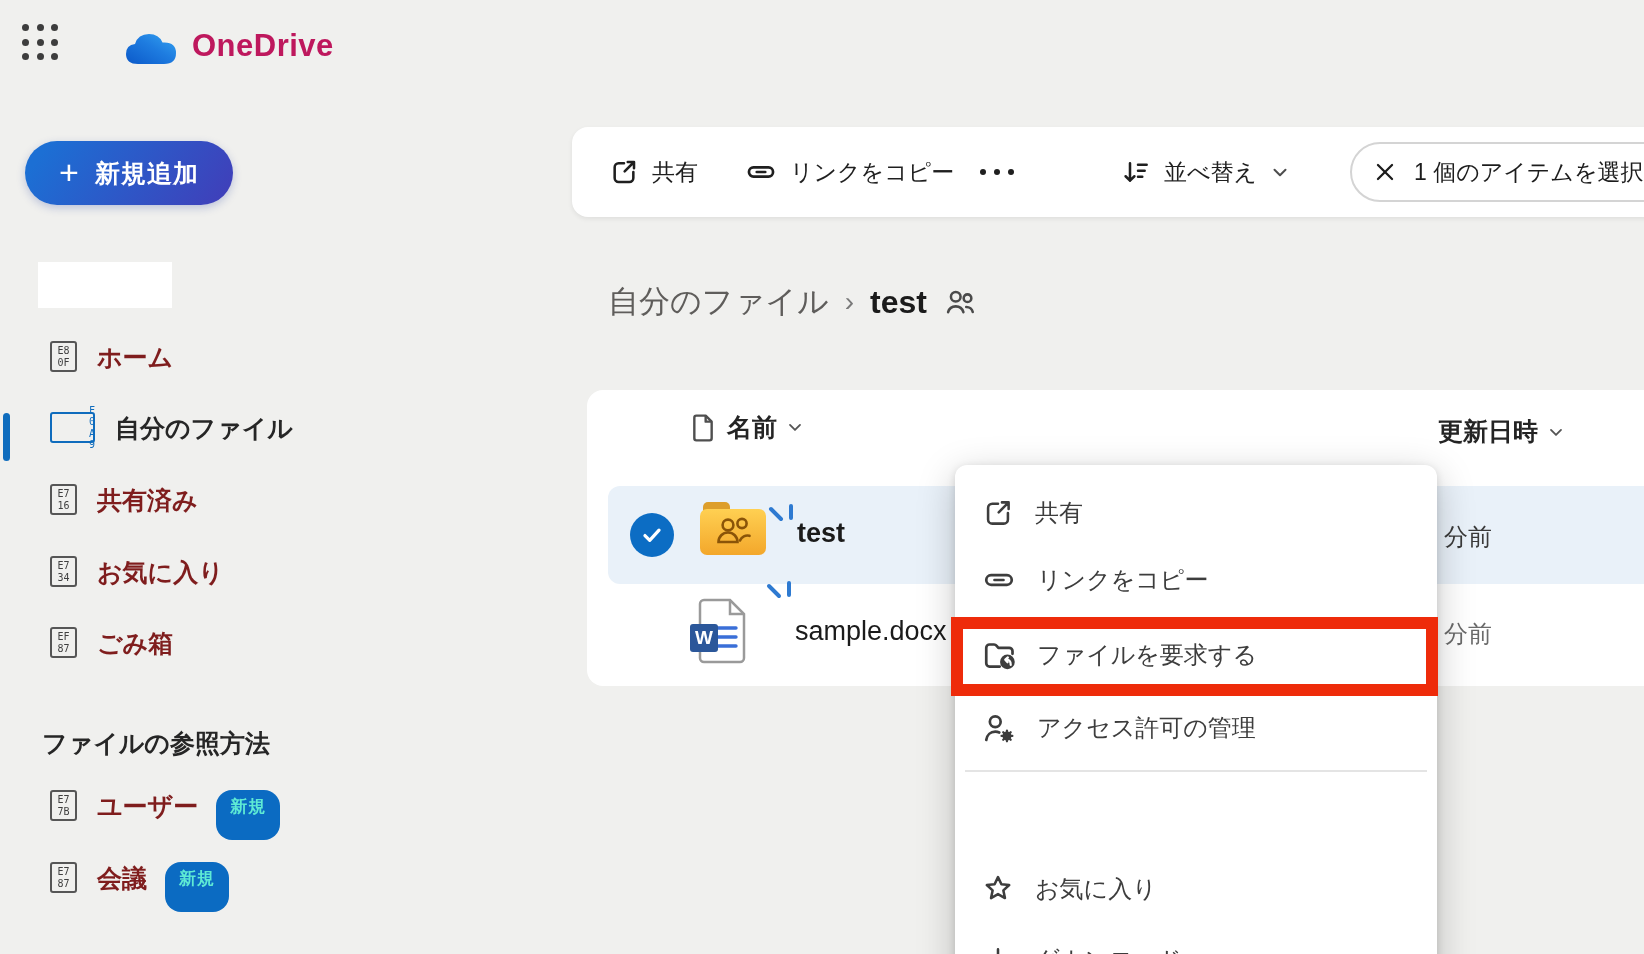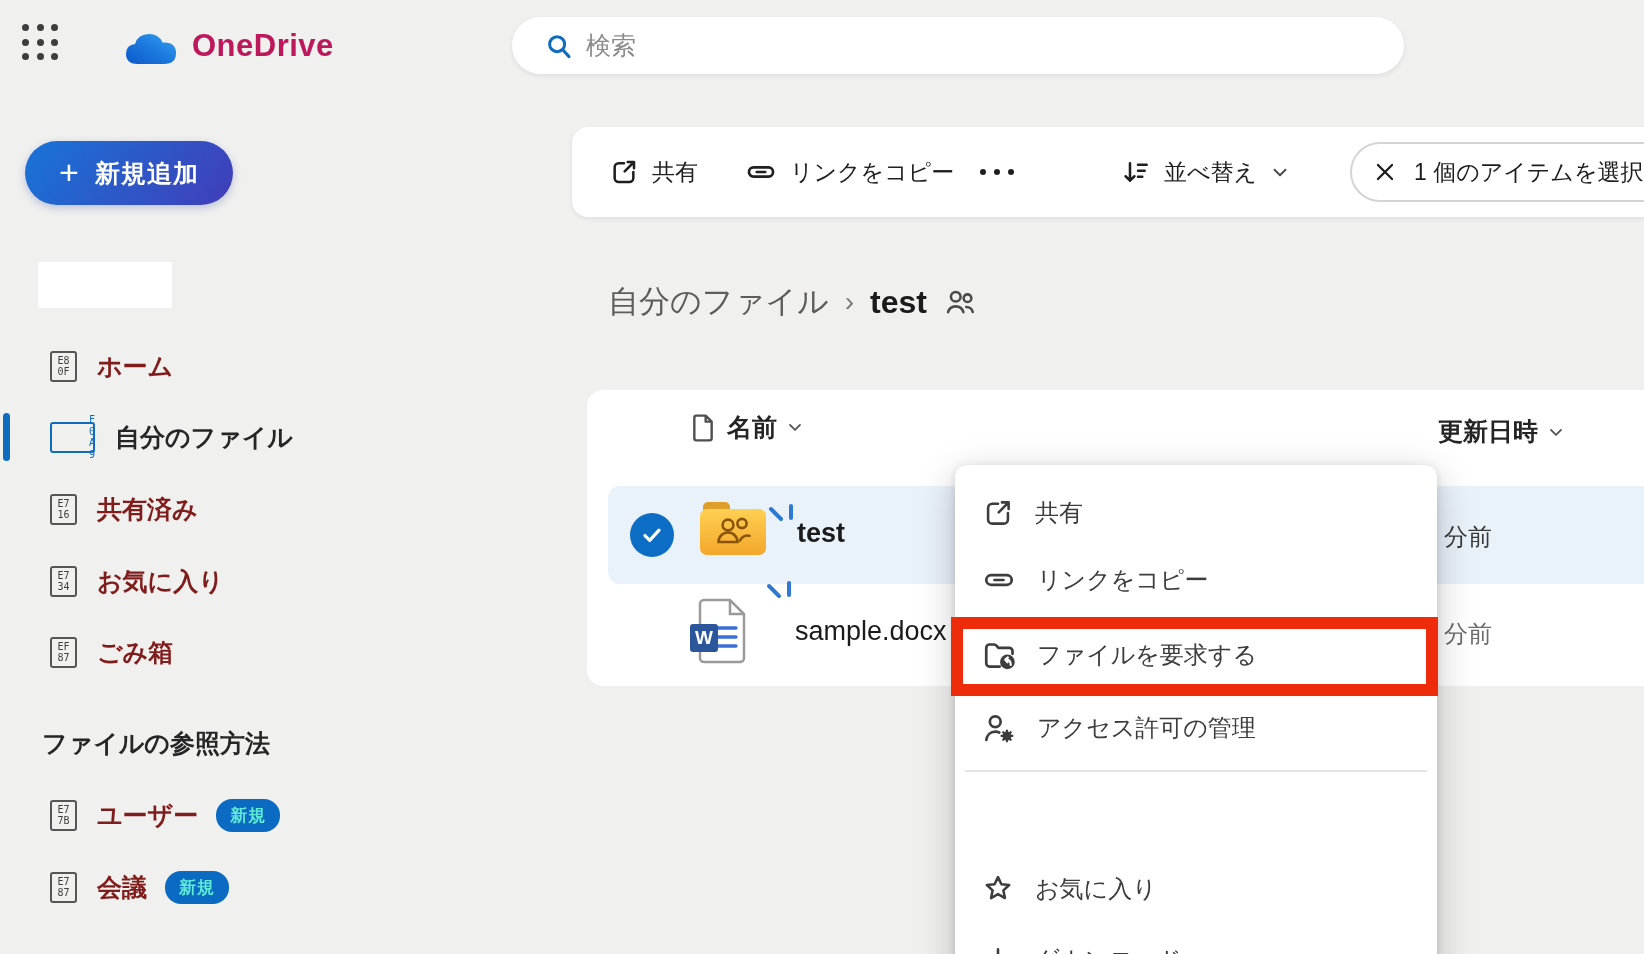--- a/index.html
+++ b/index.html
@@ -14,21 +14,21 @@
   .searchbar{left:512px;top:17px;width:892px;height:57px;background:#fff;border-radius:29px;box-shadow:0 2px 5px rgba(0,0,0,.08);display:flex;align-items:center;}
   .searchbar .ph{font-size:25px;color:#8a8a8a;margin-left:12px;}
 
   
   .new-btn{left:25px;top:141px;width:208px;height:64px;border-radius:33px;background:linear-gradient(125deg,#1c6fd4 10%,#3f40ba 95%);display:flex;align-items:center;justify-content:center;gap:16px;color:#fff;cursor:pointer;box-shadow:0 3px 8px rgba(30,60,160,.25);}
   .new-btn .plus{font-size:34px;font-weight:400;line-height:1;margin-top:-3px;}
   .new-btn .lbl{font-size:25px;font-weight:700;letter-spacing:1px;}
 
   
   .redact{left:38px;top:262px;width:134px;height:46px;background:#fff;}
-  .nav-item{left:0;width:480px;height:50px;display:flex;align-items:center;cursor:pointer;}
+  .nav-item{left:0;width:480px;height:50px;display:flex;cursor:pointer;}
   .nav-item .tofu{margin-left:50px;}
   .nav-item .txt{margin-left:20px;font-size:25px;font-weight:600;color:#7f1d1d;}
   .tofu{width:27px;height:31px;border:2px solid #565656;border-radius:3px;box-sizing:border-box;
         font-family:"DejaVu Sans Mono",monospace;font-size:10px;line-height:1.15;color:#3f3f3f;
         display:flex;align-items:center;justify-content:center;text-align:center;word-break:break-all;padding:1px;}
   .tofu span{display:block;width:14px;}
   .nav-item.sel .tofu{border-color:#0f6cbd;color:#0f6cbd;padding-left:40px;}
   .nav-item.sel .txt{color:#262626;font-weight:700;}
   .sel-bar{left:3px;width:7px;height:48px;border-radius:4px;background:#0f6cbd;}
   .side-head{left:42px;font-size:25px;font-weight:700;color:#262626;}
@@ -86,27 +86,20 @@
         <linearGradient id="cl" x1="0" y1="1" x2="1" y2="0">
       <stop offset="0" stop-color="#0b59c9"></stop>
           <stop offset=".55" stop-color="#1e7ce0"></stop>
           <stop offset="1" stop-color="#35a4f1"></stop>
     </linearGradient>
       </defs>
     <path fill="url(#cl)" d="M16 38 q-12 0 -12 -10 q0 -9 9 -10 q3 -10 14 -10 q10 0 13.5 8.5 q13.5 -1 13.5 10.5 q0 11 -12 11 z"></path>
   </svg>
   <div class="abs logo-text">OneDrive</div>
 
-  <div class="abs searchbar">
-    <svg style="margin-left:32px" width="30" height="30" viewBox="0 0 24 24">
-      <circle cx="10.5" cy="10.5" r="6" fill="none" stroke="#0f6cbd" stroke-width="2.4"></circle>
-      <path d="M15 15l5 5.5" stroke="#0f6cbd" stroke-width="2.4" stroke-linecap="round"></path>
-    </svg>
-    <span class="ph">検索</span>
-  </div>
 
   <div class="abs new-btn">
     <span class="plus">+</span>
     <span class="lbl">新規追加</span>
   </div>
 
   <div class="abs redact"></div>
 
   <div class="abs nav-item" style="top:341px">
     <span class="tofu">

